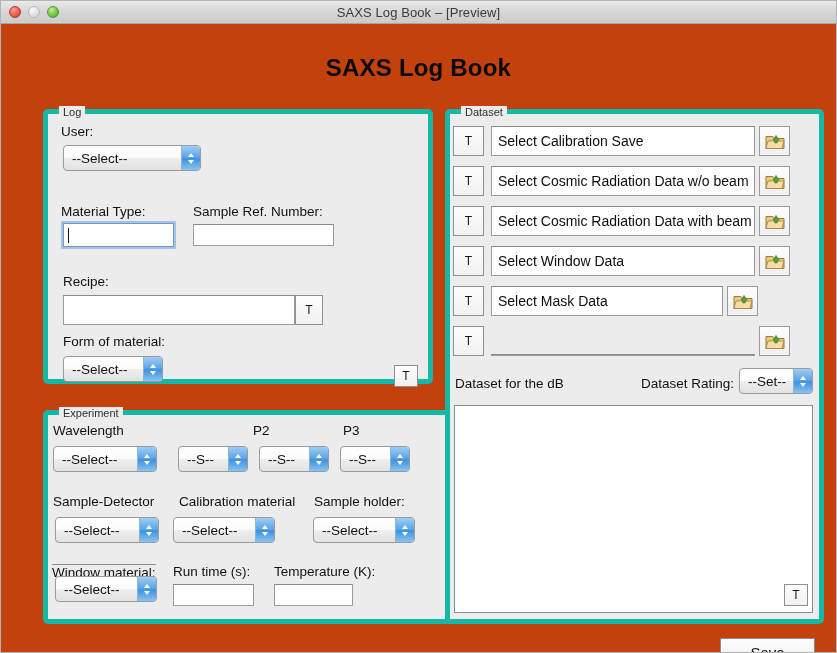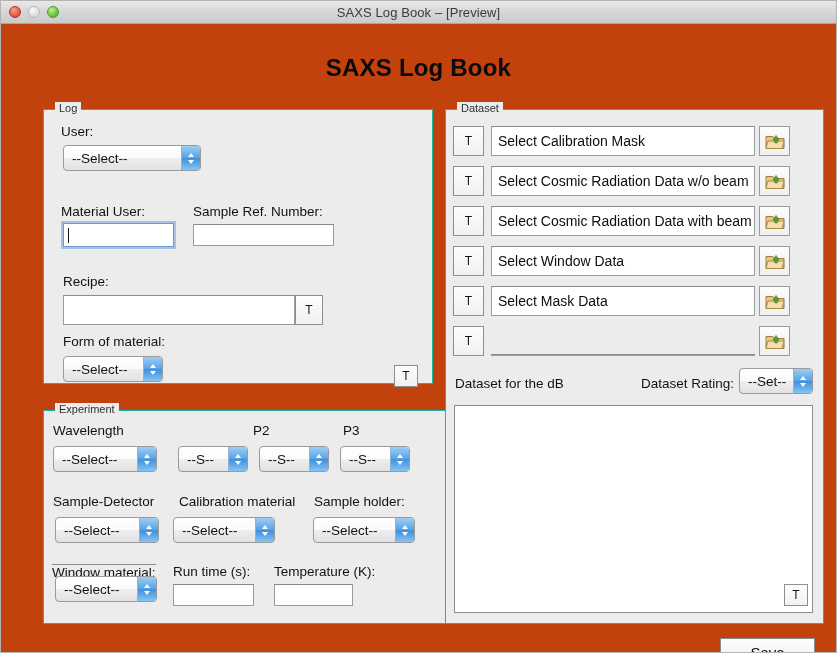--- a/index.html
+++ b/index.html
@@ -77,22 +77,22 @@
     width: 835px;
     text-align: center;
     font-size: 24px;
     font-weight: bold;
     color: #0a0a0a;
     letter-spacing: 0.2px;
   }
   
   .groupbox {
     position: absolute;
-    border: 1px solid #14b8a6;
-    border-radius: 0;
+    border: 5px solid #14b8a6;
+    border-radius: 5px;
     background: #ececec;
     box-sizing: border-box;
     text-align: center;
   }
   .group-legend {
     position: absolute;
     top: -8px;
     left: 11px;
     background: #ececec;
     padding: 0 4px;
@@ -280,21 +280,21 @@
 
     <div class="lbl" style="left:60px; top:100px;">User:</div>
     <div class="sel" style="left:62px; top:121px; width:138px;">
       <div class="sel-label">--Select--</div>
       <div class="sel-arrows">
         <div class="tri-up"></div>
         <div class="tri-down"></div>
       </div>
     </div>
 
-    <div class="lbl" style="left:60px; top:180px;">Material User:</div>
+    <div class="lbl" style="left:60px; top:180px;">Material Type:</div>
     <div class="tf focused" style="left:62px; top:199px; width:111px; height:24px;">
       <div class="caret" style="left:4px; top:4px; height:15px;"></div>
       <span></span>
     </div>
 
     <div class="lbl" style="left:192px; top:180px;">Sample Ref. Number:</div>
     <div class="tf" style="left:192px; top:200px; width:141px; height:22px;">
       <span></span>
     </div>
 
@@ -399,21 +399,21 @@
     <div class="tf" style="left:273px; top:560px; width:79px; height:22px;">
       <span></span>
     </div>
 
     <div class="groupbox" id="ds-group">
       <div class="group-legend">Dataset</div>
     </div>
 
     <div class="ds-row" style="left:452px; top:102px; width:360px;">
       <div class="ds-t">T</div>
-      <div class="ds-field" style="width:264px;">Select Calibration Mask</div>
+      <div class="ds-field" style="width:264px;">Select Calibration Save</div>
       <div class="ds-browse">
         <svg width="20" height="17" viewBox="0 0 20 17">
           <path d="M1 4 L1 15.5 L19 15.5 L19 5.5 L9.5 5.5 L7.8 3.5 L1 3.5 Z" fill="#e9c87e" stroke="#9b7d3d" stroke-width="1"></path>
           <path d="M3 8 L19 8 L17 15.5 L1 15.5 Z" fill="#f5deab" stroke="#9b7d3d" stroke-width="0.8"></path>
           <path d="M8 7 L11 2.5 L14 7 L12.3 7 L12.3 9.8 L9.7 9.8 L9.7 7 Z" fill="#5aa52a" stroke="#3f7a1c" stroke-width="0.7"></path>
         </svg>
       </div>
     </div>
 
     <div class="ds-row" style="left:452px; top:142px; width:360px;">
@@ -447,21 +447,21 @@
         <svg width="20" height="17" viewBox="0 0 20 17">
           <path d="M1 4 L1 15.5 L19 15.5 L19 5.5 L9.5 5.5 L7.8 3.5 L1 3.5 Z" fill="#e9c87e" stroke="#9b7d3d" stroke-width="1"></path>
           <path d="M3 8 L19 8 L17 15.5 L1 15.5 Z" fill="#f5deab" stroke="#9b7d3d" stroke-width="0.8"></path>
           <path d="M8 7 L11 2.5 L14 7 L12.3 7 L12.3 9.8 L9.7 9.8 L9.7 7 Z" fill="#5aa52a" stroke="#3f7a1c" stroke-width="0.7"></path>
         </svg>
       </div>
     </div>
 
     <div class="ds-row" style="left:452px; top:262px; width:360px;">
       <div class="ds-t">T</div>
-      <div class="ds-field" style="width:264px;">Select Mask Data</div>
+      <div class="ds-field" style="width:232px;">Select Mask Data</div>
       <div class="ds-browse">
         <svg width="20" height="17" viewBox="0 0 20 17">
           <path d="M1 4 L1 15.5 L19 15.5 L19 5.5 L9.5 5.5 L7.8 3.5 L1 3.5 Z" fill="#e9c87e" stroke="#9b7d3d" stroke-width="1"></path>
           <path d="M3 8 L19 8 L17 15.5 L1 15.5 Z" fill="#f5deab" stroke="#9b7d3d" stroke-width="0.8"></path>
           <path d="M8 7 L11 2.5 L14 7 L12.3 7 L12.3 9.8 L9.7 9.8 L9.7 7 Z" fill="#5aa52a" stroke="#3f7a1c" stroke-width="0.7"></path>
         </svg>
       </div>
     </div>
 
     <div class="ds-row" style="left:452px; top:302px; width:360px;">

